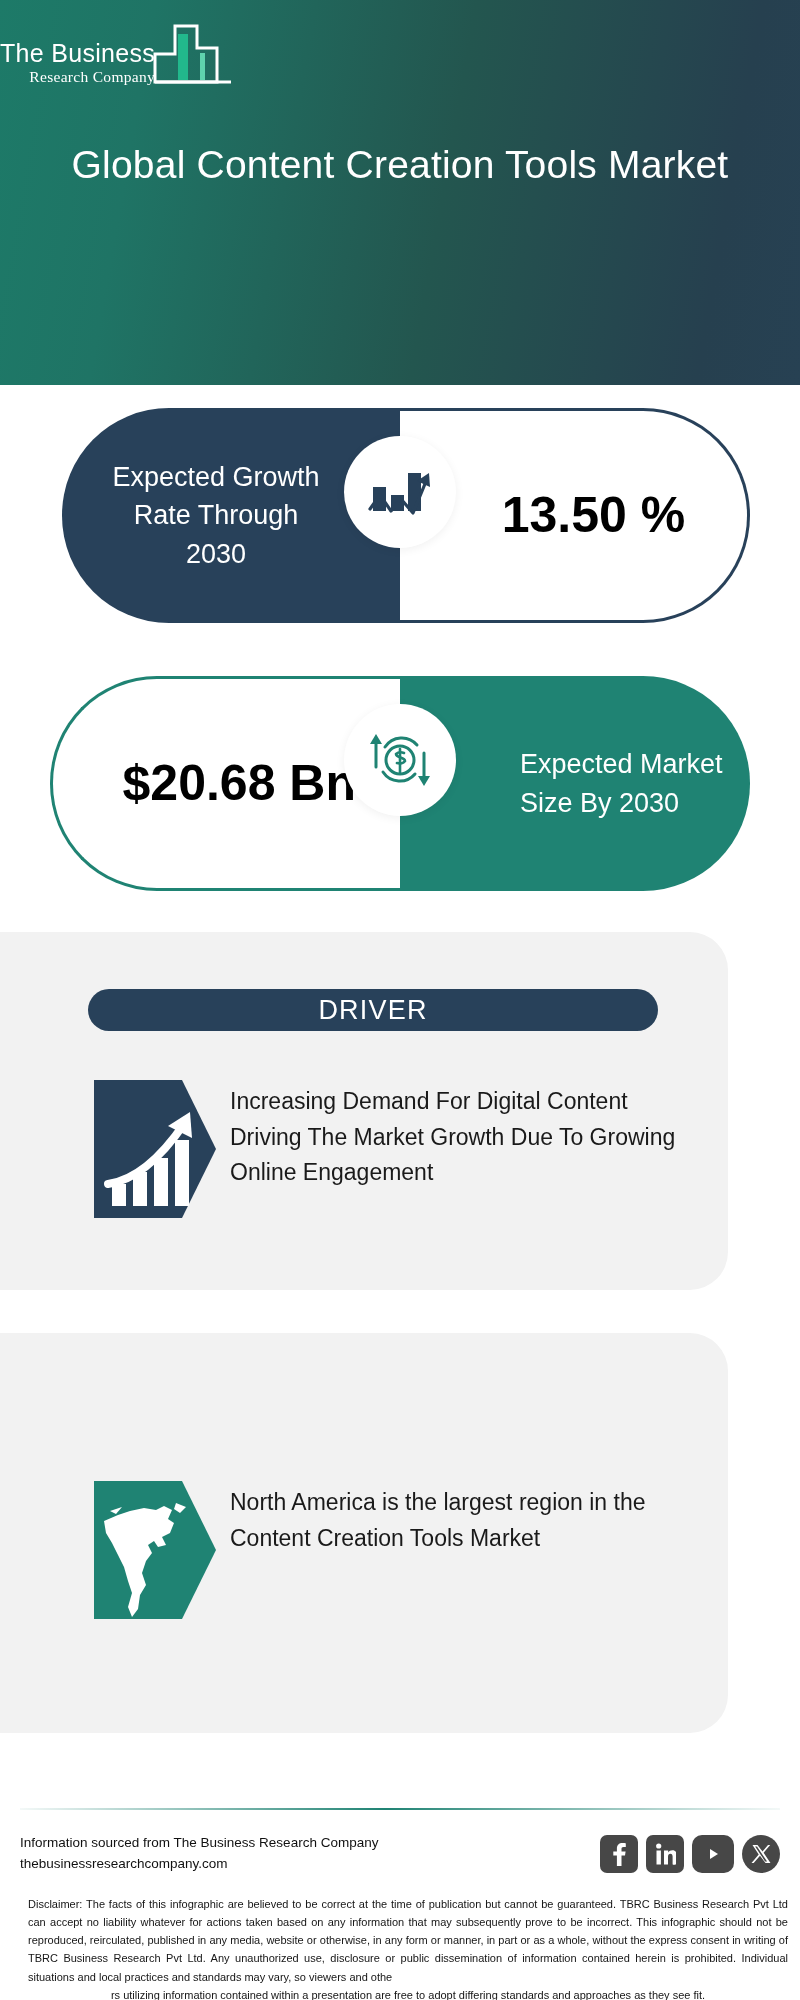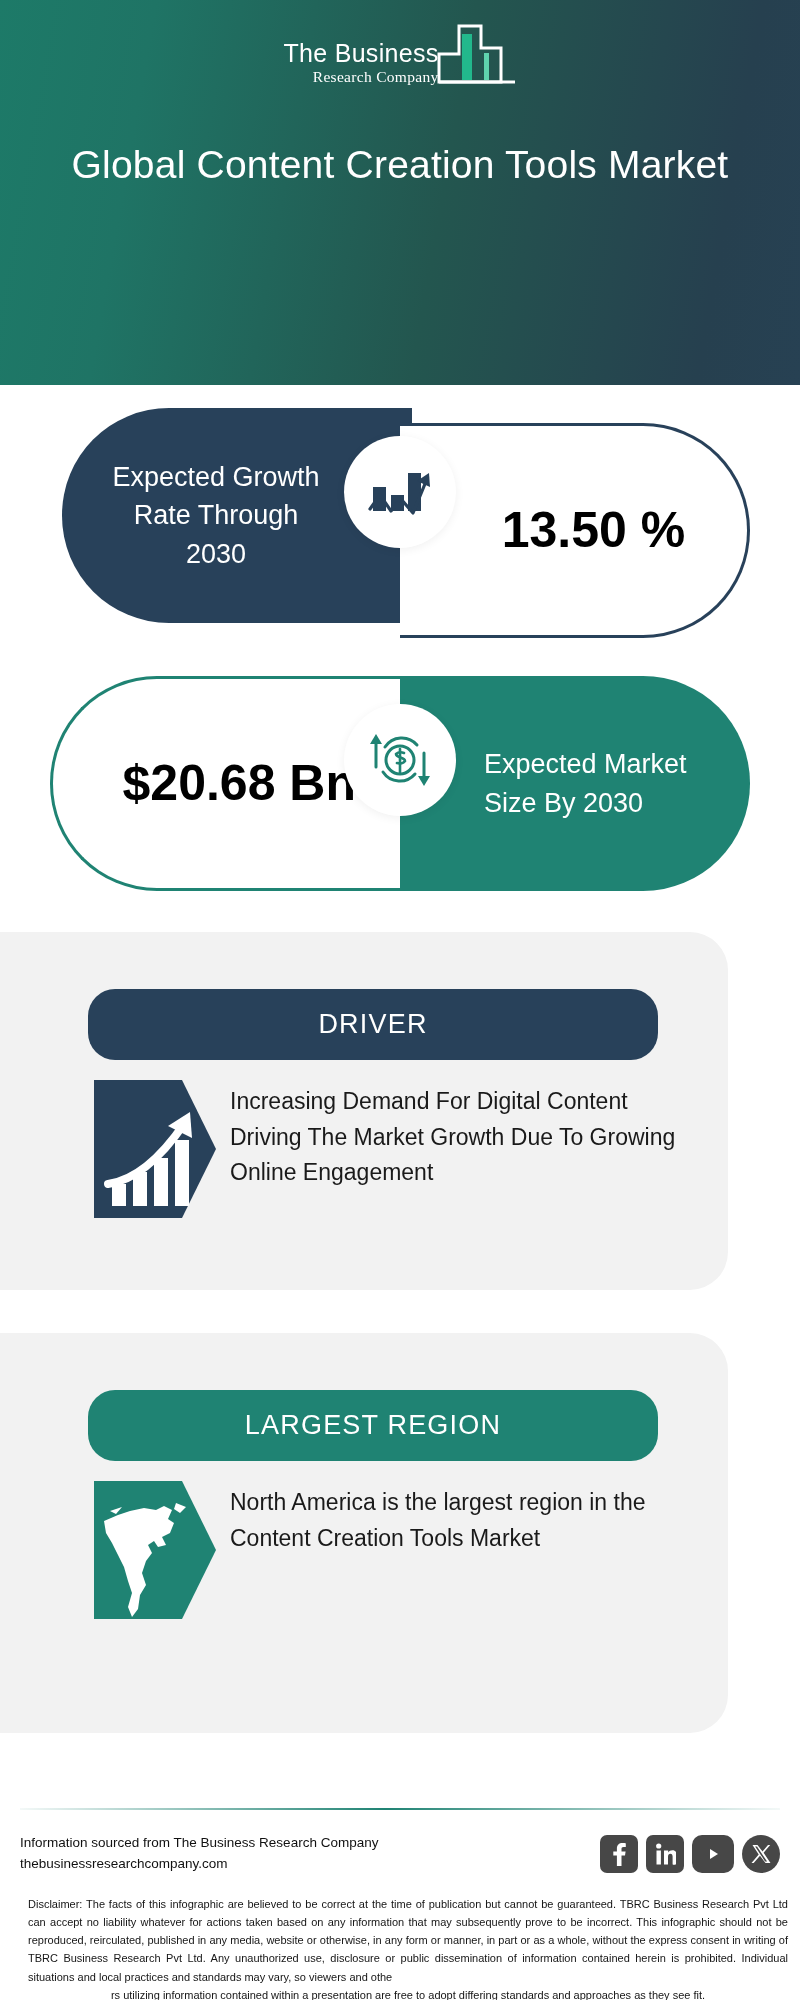--- a/index.html
+++ b/index.html
@@ -22,21 +22,21 @@
     height: 385px;
     background: linear-gradient(100deg, #1d7a68 0%, #1f7465 18%, #23564f 55%, #26404f 88%, #274153 100%);
     box-sizing: border-box;
     overflow: hidden;
   }
   .logo-wrap {
     position: absolute;
     left: 0; right: 0;
     top: 22px;
     display: flex;
-    justify-content: center;
+    justify-content: flex-start;
     align-items: flex-end;
   }
   .logo-inner {
     display: flex;
     align-items: flex-end;
     gap: 0px;
   }
   .logo-text {
     display: flex;
     flex-direction: column;
@@ -102,36 +102,35 @@
     border-radius: 107px 0 0 107px;
     justify-content: center;
   }
   .growth .half-right {
     left: 350px;
     background: #ffffff;
     border: 3px solid #28415a;
     border-left: none;
     border-radius: 0 107px 107px 0;
     justify-content: center;
-    margin-top: 15px;
   }
   
   .size .half-left {
     left: 0;
     background: #ffffff;
     border: 3px solid #1f8373;
     border-right: none;
     border-radius: 107px 0 0 107px;
     justify-content: flex-end;
   }
   .size .half-right {
     left: 350px;
     background: #1f8373;
     border-radius: 0 107px 107px 0;
-    justify-content: center;
+    justify-content: flex-end;
   }
 
   .stat-label {
     font-size: 27px;
     color: #ffffff;
     line-height: 1.42;
     text-align: center;
     max-width: 230px;
   }
   .growth .half-left .stat-label { padding-right: 42px; }
@@ -171,21 +170,21 @@
     border-radius: 0 38px 38px 0;
   }
   .panel.driver { top: 932px; height: 358px; }
   .panel.region { top: 1333px; height: 400px; }
 
   .pill {
     position: absolute;
     left: 88px;
     top: 57px;
     width: 570px;
-    height: 71px;
+    height: 42px;
     border-radius: 27px;
     display: flex;
     align-items: center;
     justify-content: center;
     color: #ffffff;
     font-size: 27px;
     letter-spacing: 1.2px;
   }
   .panel.driver .pill { background: #28415a; }
   .panel.region .pill { background: #1f8373; }
@@ -338,21 +337,20 @@
         <rect x="81" y="60" width="14" height="66" fill="#ffffff"></rect>
         <path d="M14 104 C42 100 68 76 90 44" fill="none" stroke="#ffffff" stroke-width="8" stroke-linecap="round"></path>
         <polygon points="96,32 98,58 74,46" fill="#ffffff"></polygon>
       </svg>
     </span>
     <div class="panel-text">Increasing Demand For Digital Content Driving The Market Growth Due To Growing Online Engagement</div>
   </div>
 </div>
 
 <div class="panel region">
-  <div class="pill">LARGEST REGION</div>
   <div class="panel-body">
     <span class="hex-icon">
       <svg width="122" height="138" viewBox="0 0 122 138">
         <polygon points="0,0 88,0 122,69 88,138 0,138" fill="#1f8373"></polygon>
         <path fill="#ffffff" d="M10 40 L24 34 L36 30 L50 27 L62 29 L70 25 L78 29 L74 38
           L80 42 L76 52 L68 56 L72 64 L64 66 L60 60 L54 64 L58 72 L52 80
           L48 92 L52 104 L46 114 L44 128 L38 136 L34 126 L38 112 L34 100
           L30 86 L24 74 L18 62 L12 52 Z"></path>
         <path fill="#ffffff" d="M82 22 L92 26 L86 32 L80 28 Z"></path>
         <path fill="#ffffff" d="M16 30 L28 26 L22 33 Z"></path>

